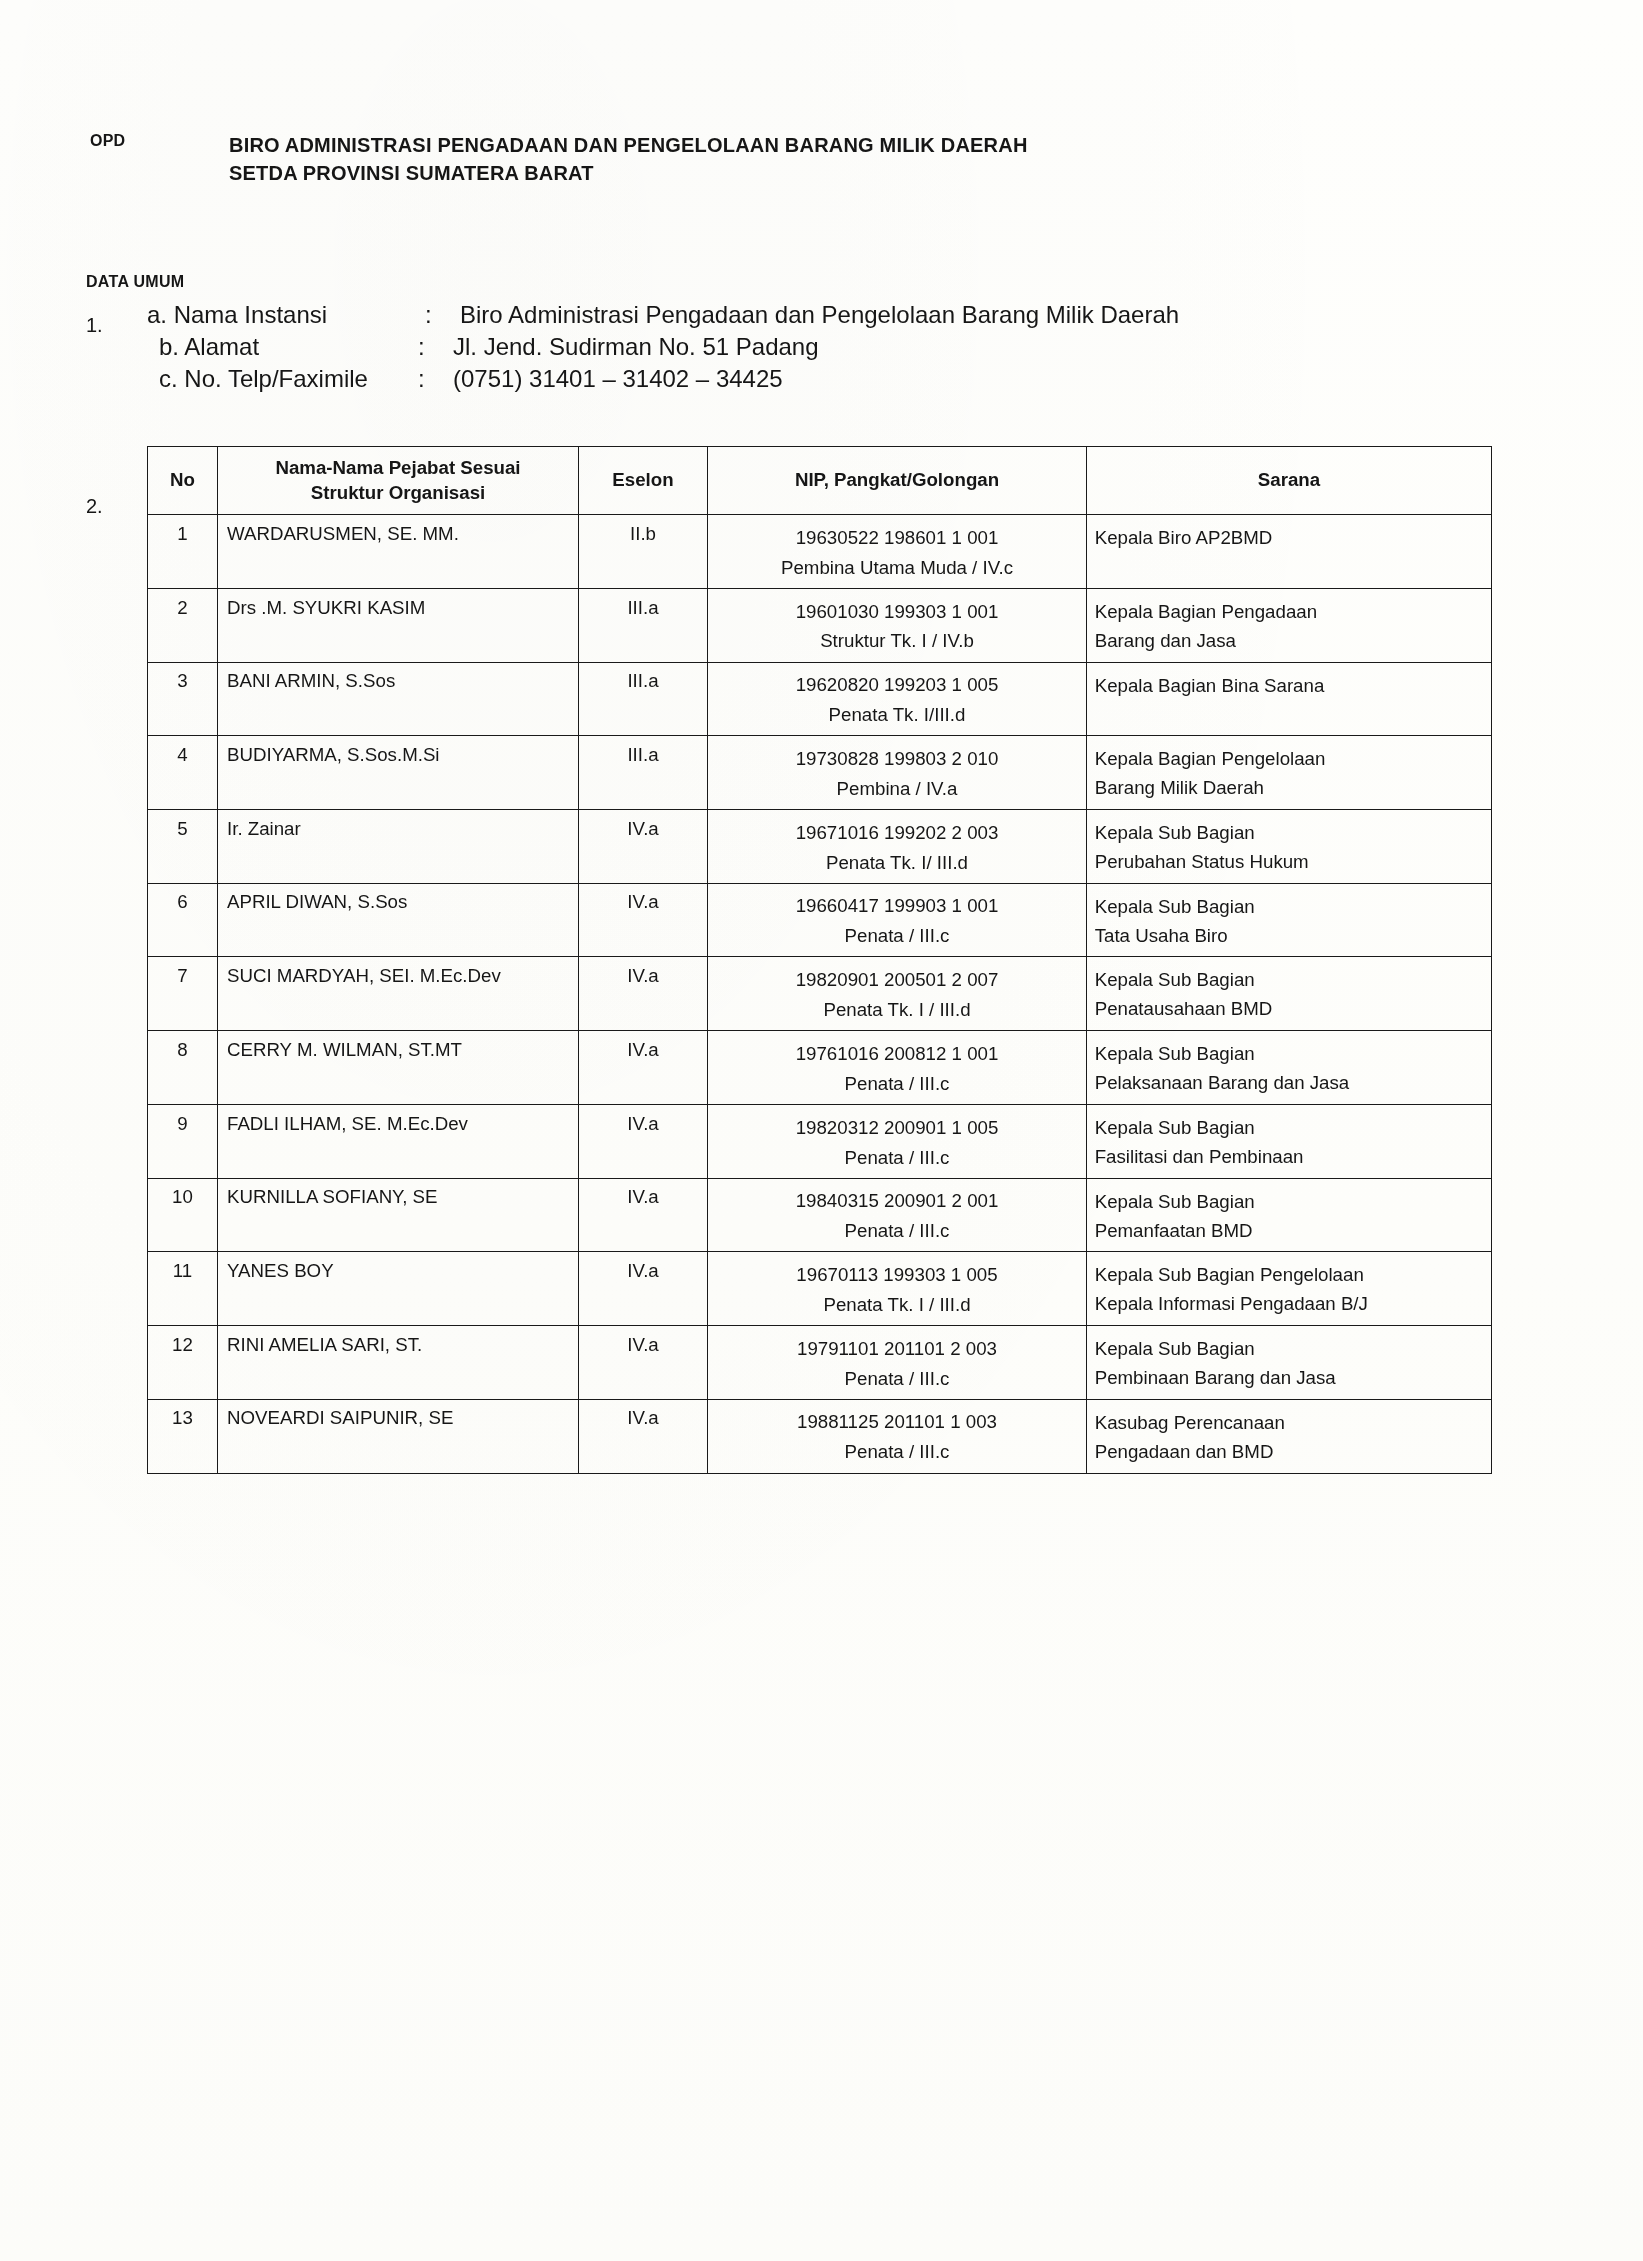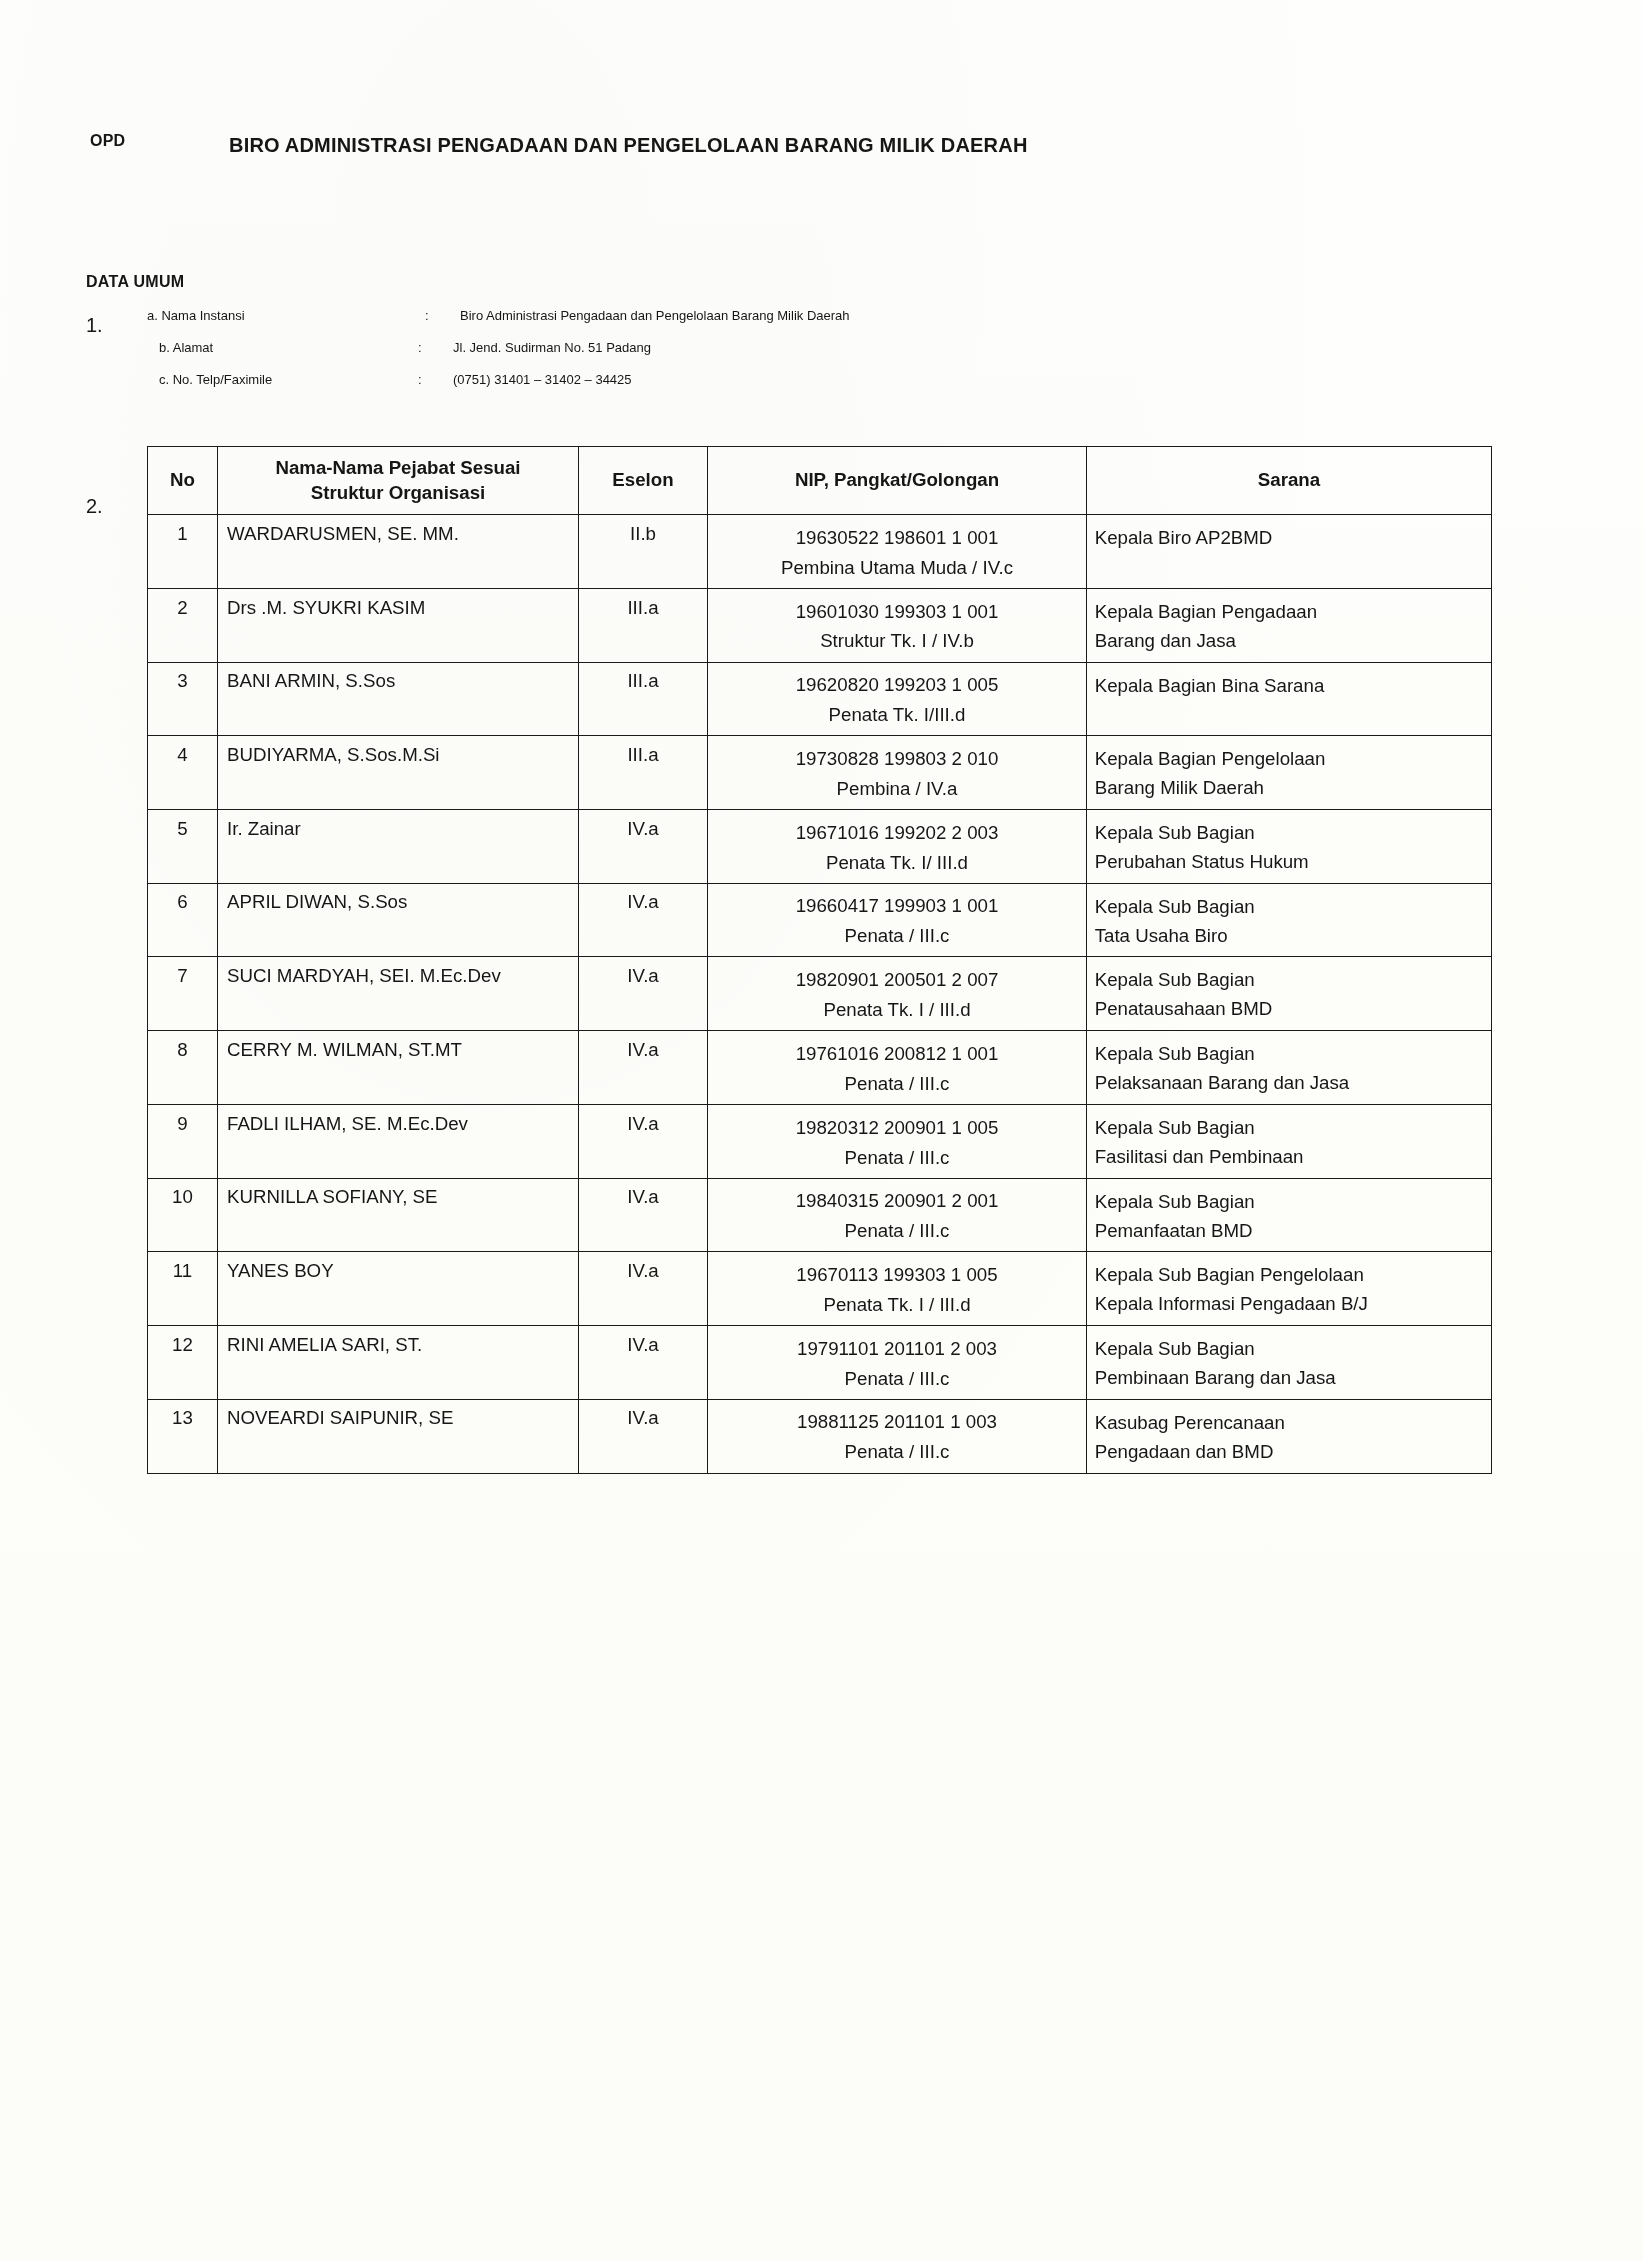--- a/index.html
+++ b/index.html
@@ -73,23 +73,23 @@
   }
   .item1-no {
     position: absolute;
     left: 86px;
     top: 314px;
     font-size: 20px;
   }
   .item1-block {
     position: absolute;
     left: 147px;
-    top: 308px;
+    top: 301px;
     width: 1353px;
-    font-size: 13px;
+    font-size: 24px;
   }
   .kv {
     display: flex;
     align-items: flex-start;
     height: 32px;
   }
   .kv .k { width: 278px; }
   .kv .c { width: 35px; }
   .kv .v { flex: 1; }
   .kv.k2 .k { width: 259px; margin-left: 12px; }
@@ -160,20 +160,21 @@
 <div class="page">
   <div class="paper-tint"></div>
 
   <div class="content">
 
     <div class="hdr">
       <div class="hdr-row">
         <div class="hdr-label">OPD</div>
         <div class="hdr-lines">
           <div>BIRO ADMINISTRASI PENGADAAN DAN PENGELOLAAN BARANG MILIK DAERAH</div>
+          <div>SETDA PROVINSI SUMATERA BARAT</div>
         </div>
       </div>
     </div>
 
     <div class="sect-title">DATA UMUM</div>
 
     <div class="item1-no">1.</div>
 
     <div class="item1-block">
       <div class="kv">

